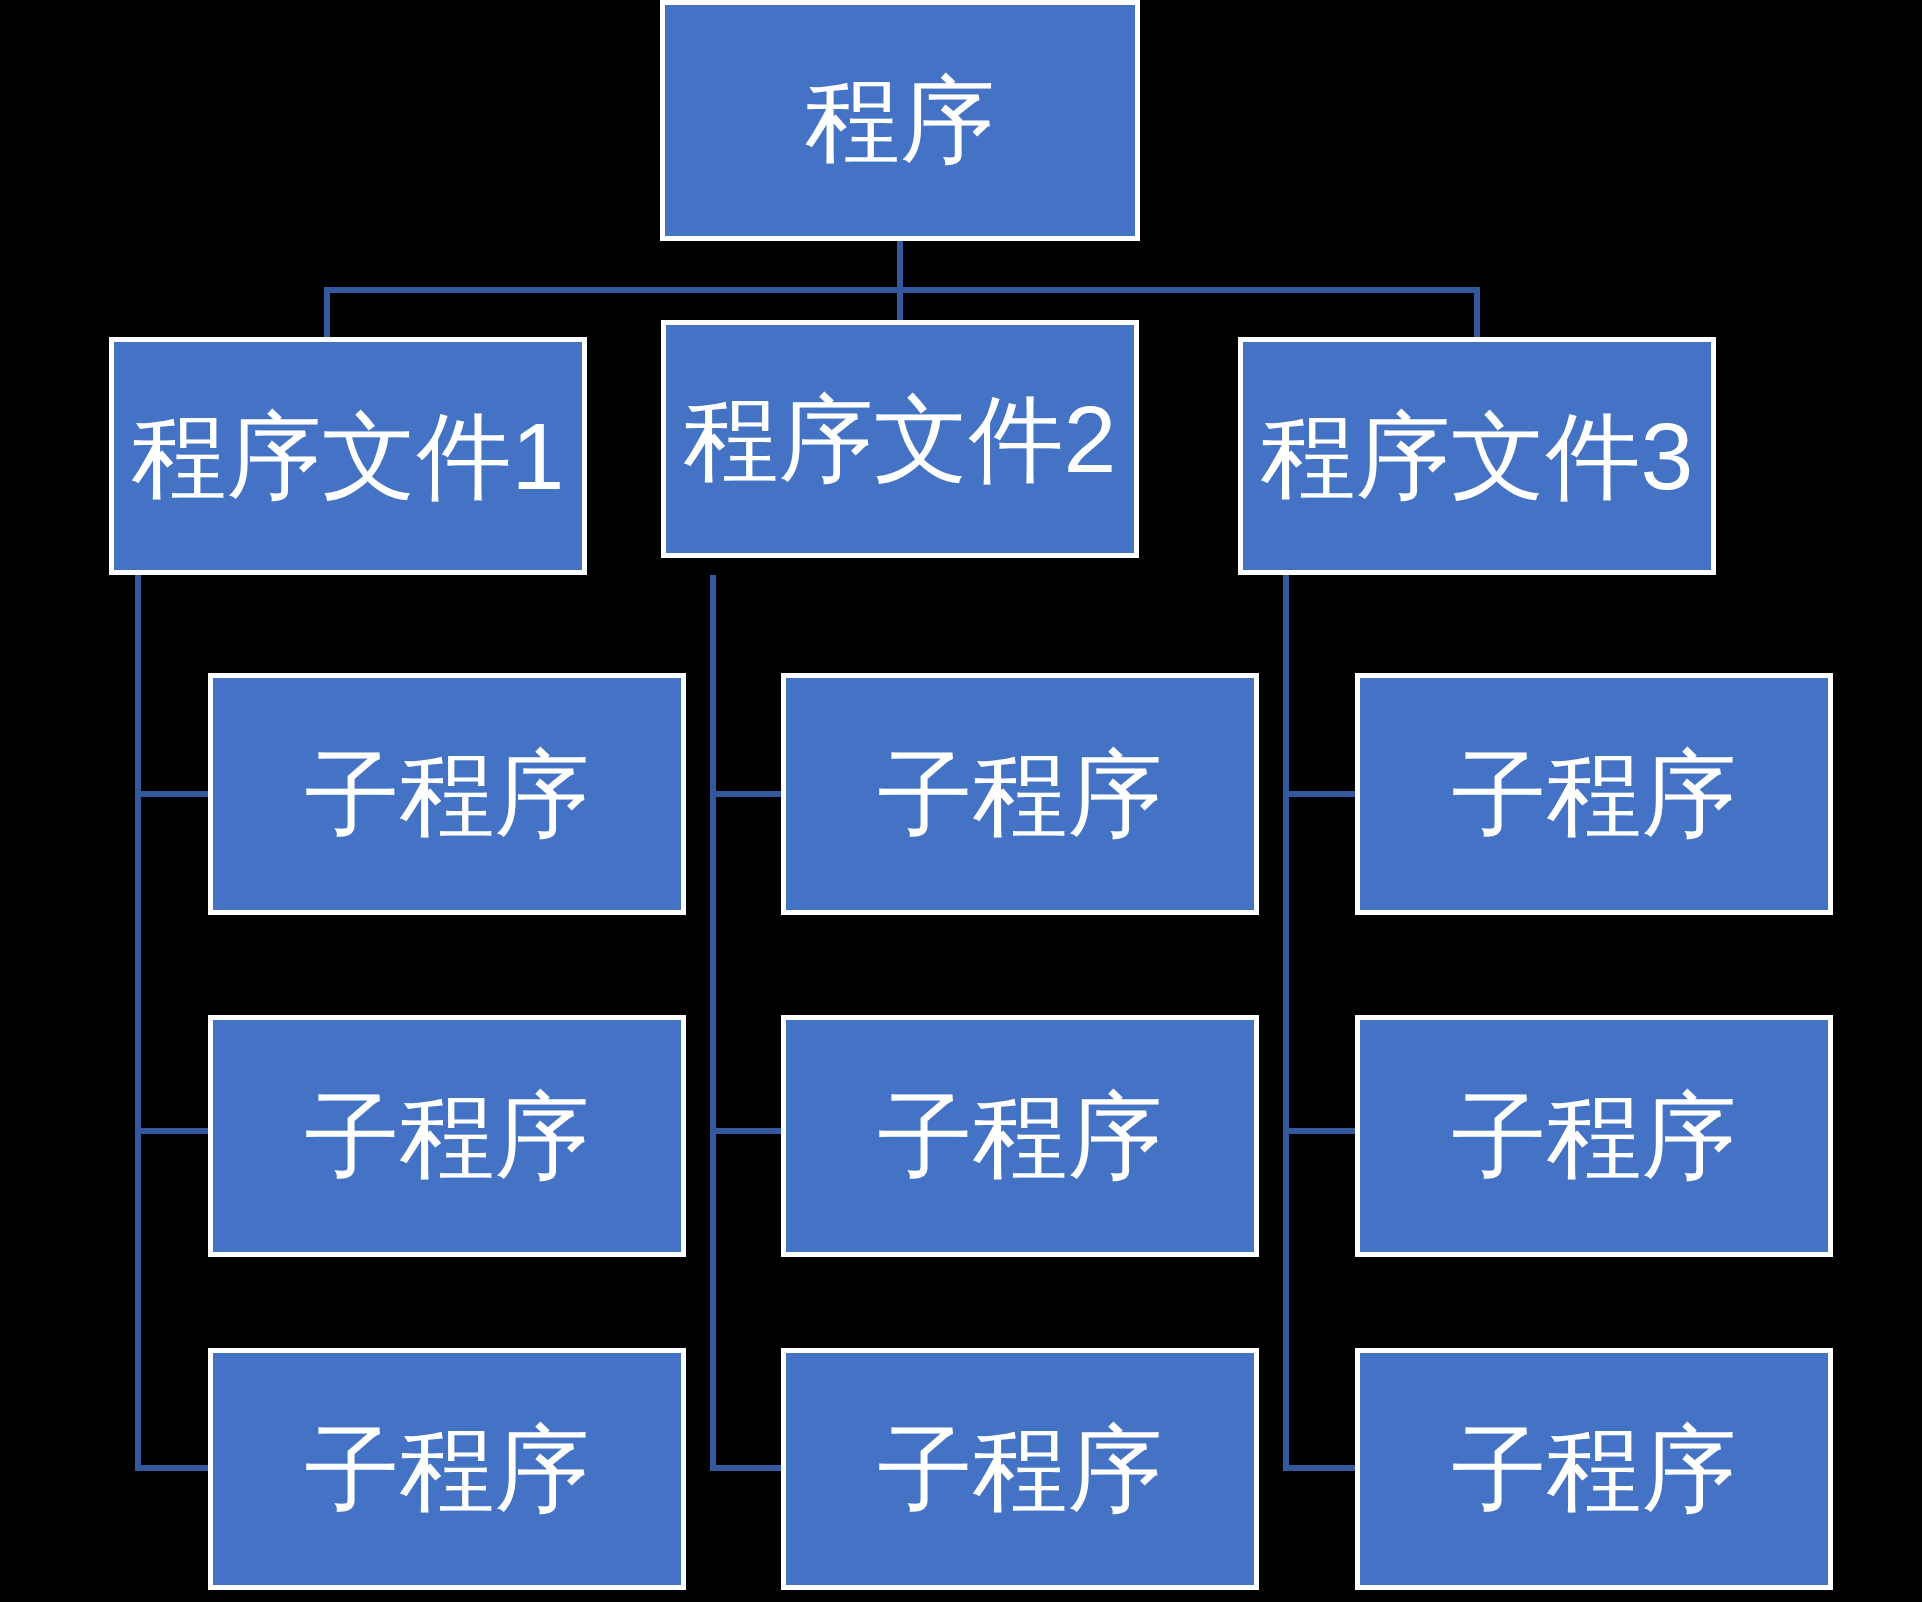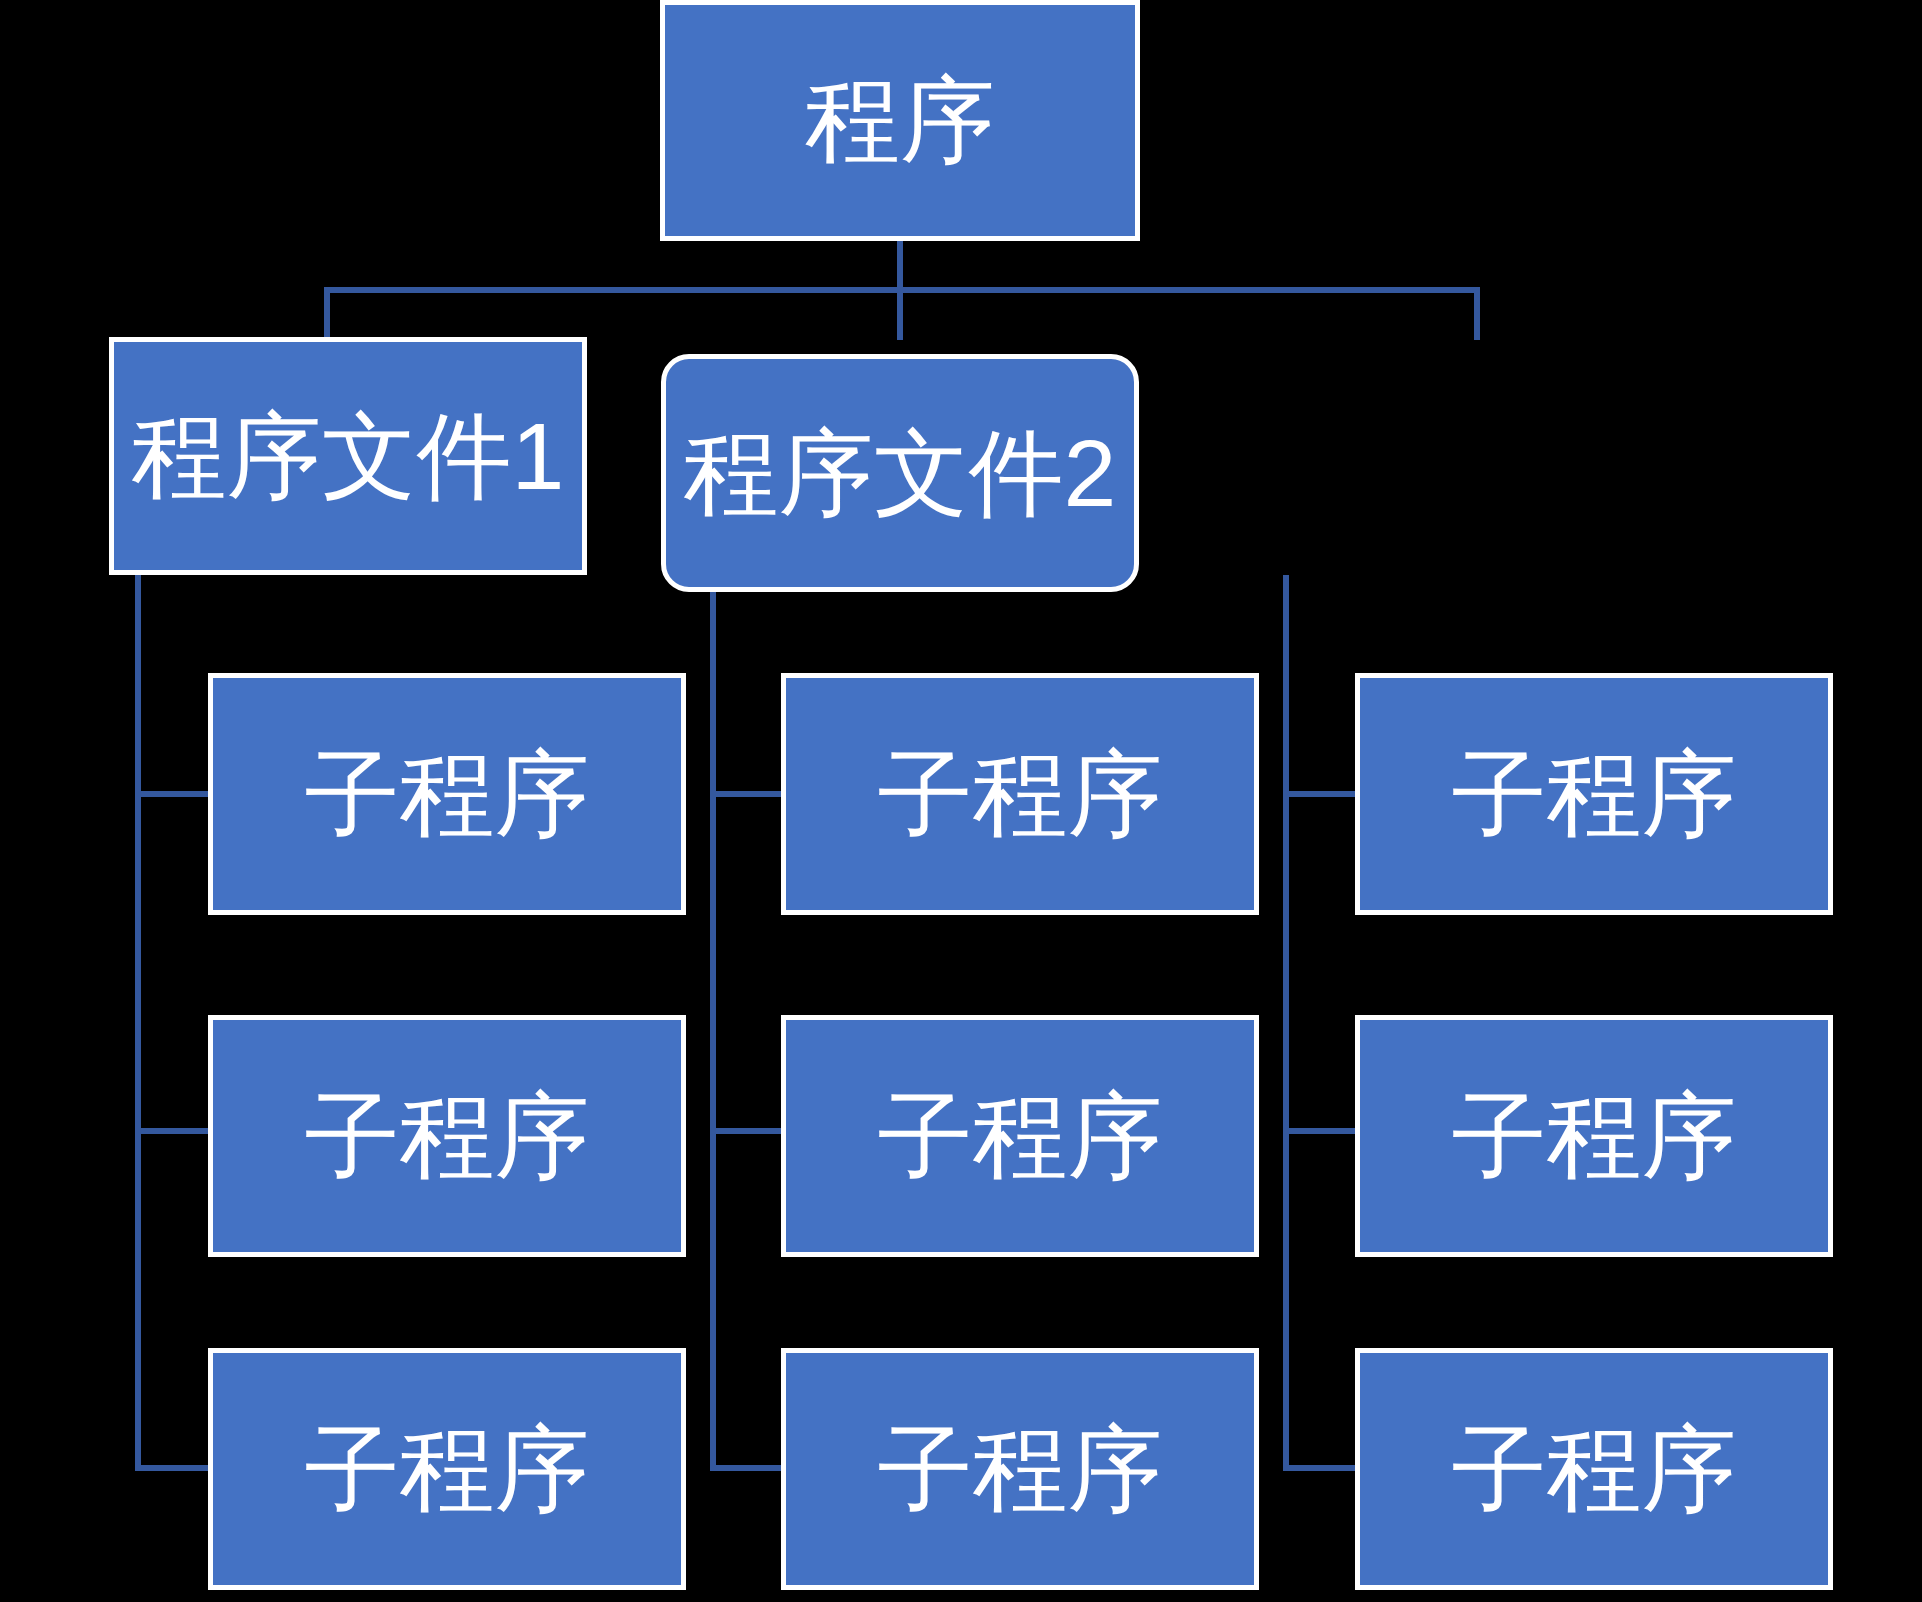--- a/index.html
+++ b/index.html
@@ -58,21 +58,22 @@
   <div class="line h" style="left:710px; top:1128px; width:78px;"></div>
   <div class="line h" style="left:710px; top:1465px; width:78px;"></div>
 
   <div class="line h" style="left:1283px; top:791px; width:78px;"></div>
   <div class="line h" style="left:1283px; top:1128px; width:78px;"></div>
   <div class="line h" style="left:1283px; top:1465px; width:78px;"></div>
 
   <div class="node" style="left:660px; top:0px; width:480px; height:241px;">程序</div>
 
   <div class="node" style="left:87px; top:337px; width:478px; height:238px;margin-left:22px;">程序文件1</div>
-  <div class="node" style="left:661px; top:354px; width:478px; height:238px;border-radius:28px;">程序文件2</div>
+  <div class="node" style="left:661px; top:320px; width:478px; height:238px;">程序文件2</div>
+  <div class="node" style="left:1238px; top:337px; width:478px; height:238px;">程序文件3</div>
 
   <div class="node" style="left:208px; top:673px; width:478px; height:242px;">子程序</div>
   <div class="node" style="left:208px; top:1015px; width:478px; height:242px;">子程序</div>
   <div class="node" style="left:208px; top:1348px; width:478px; height:242px;">子程序</div>
 
   <div class="node" style="left:781px; top:673px; width:478px; height:242px;">子程序</div>
   <div class="node" style="left:781px; top:1015px; width:478px; height:242px;">子程序</div>
   <div class="node" style="left:781px; top:1348px; width:478px; height:242px;">子程序</div>
 
   <div class="node" style="left:1355px; top:673px; width:478px; height:242px;">子程序</div>

